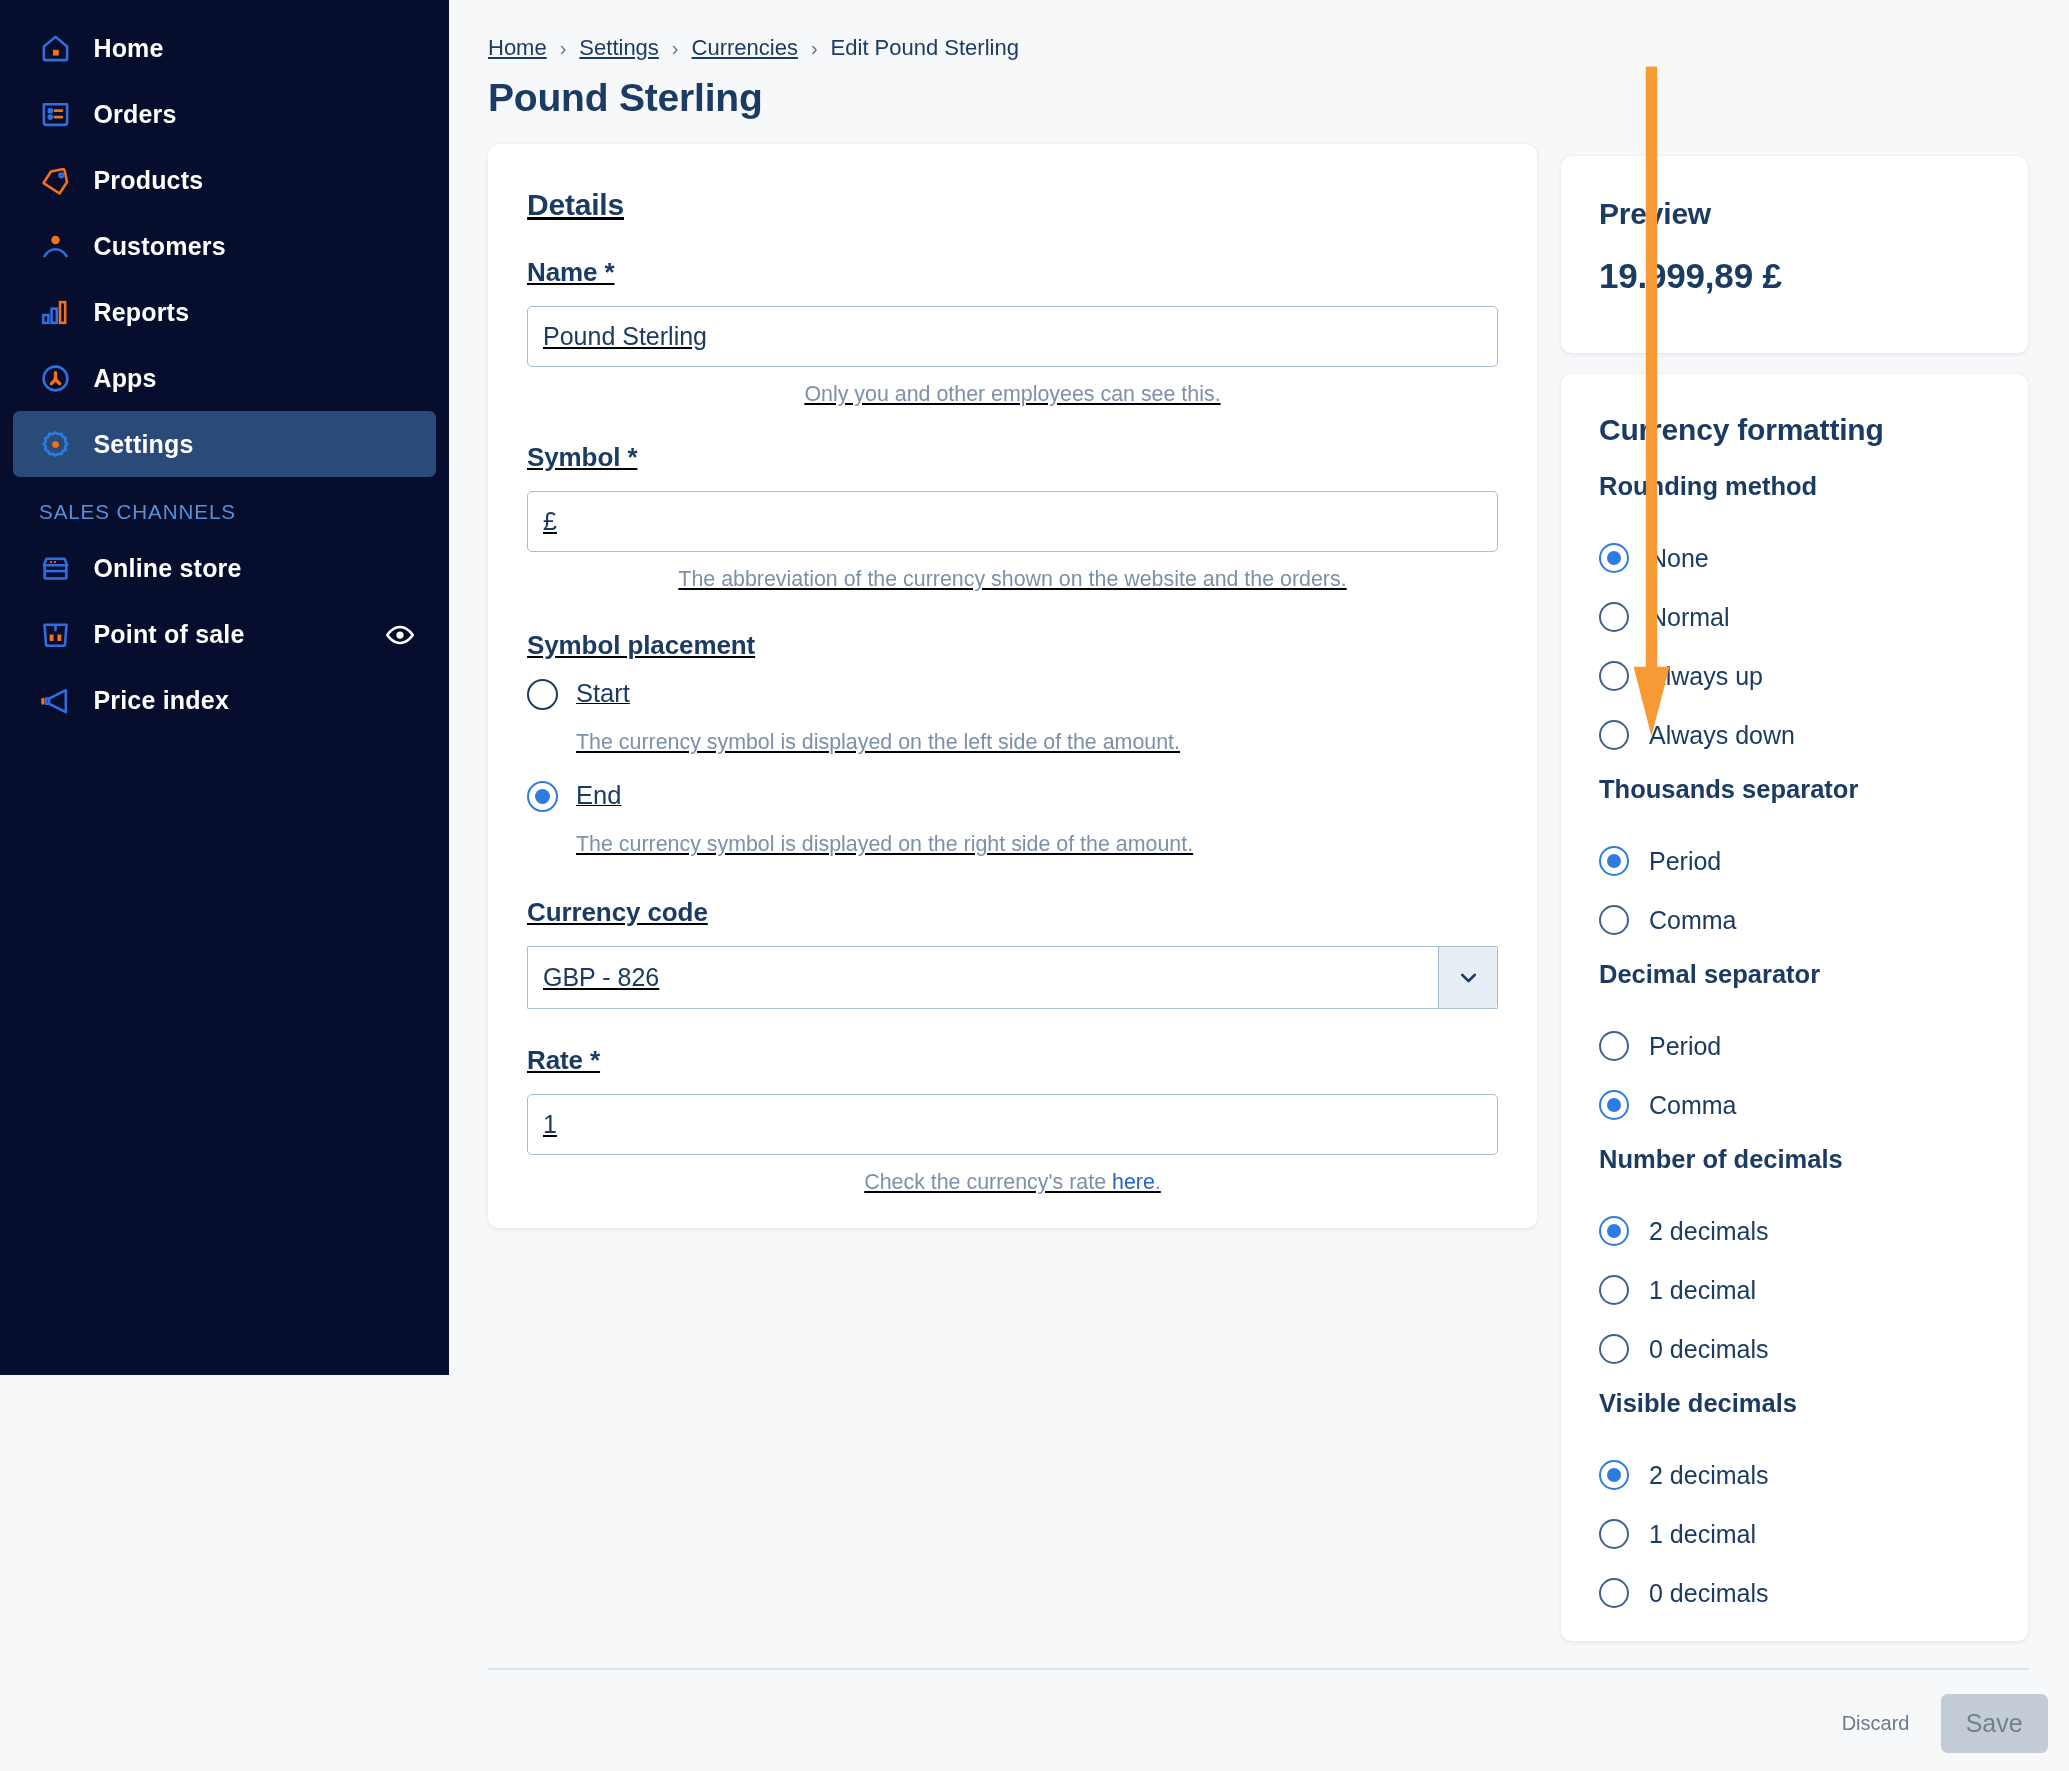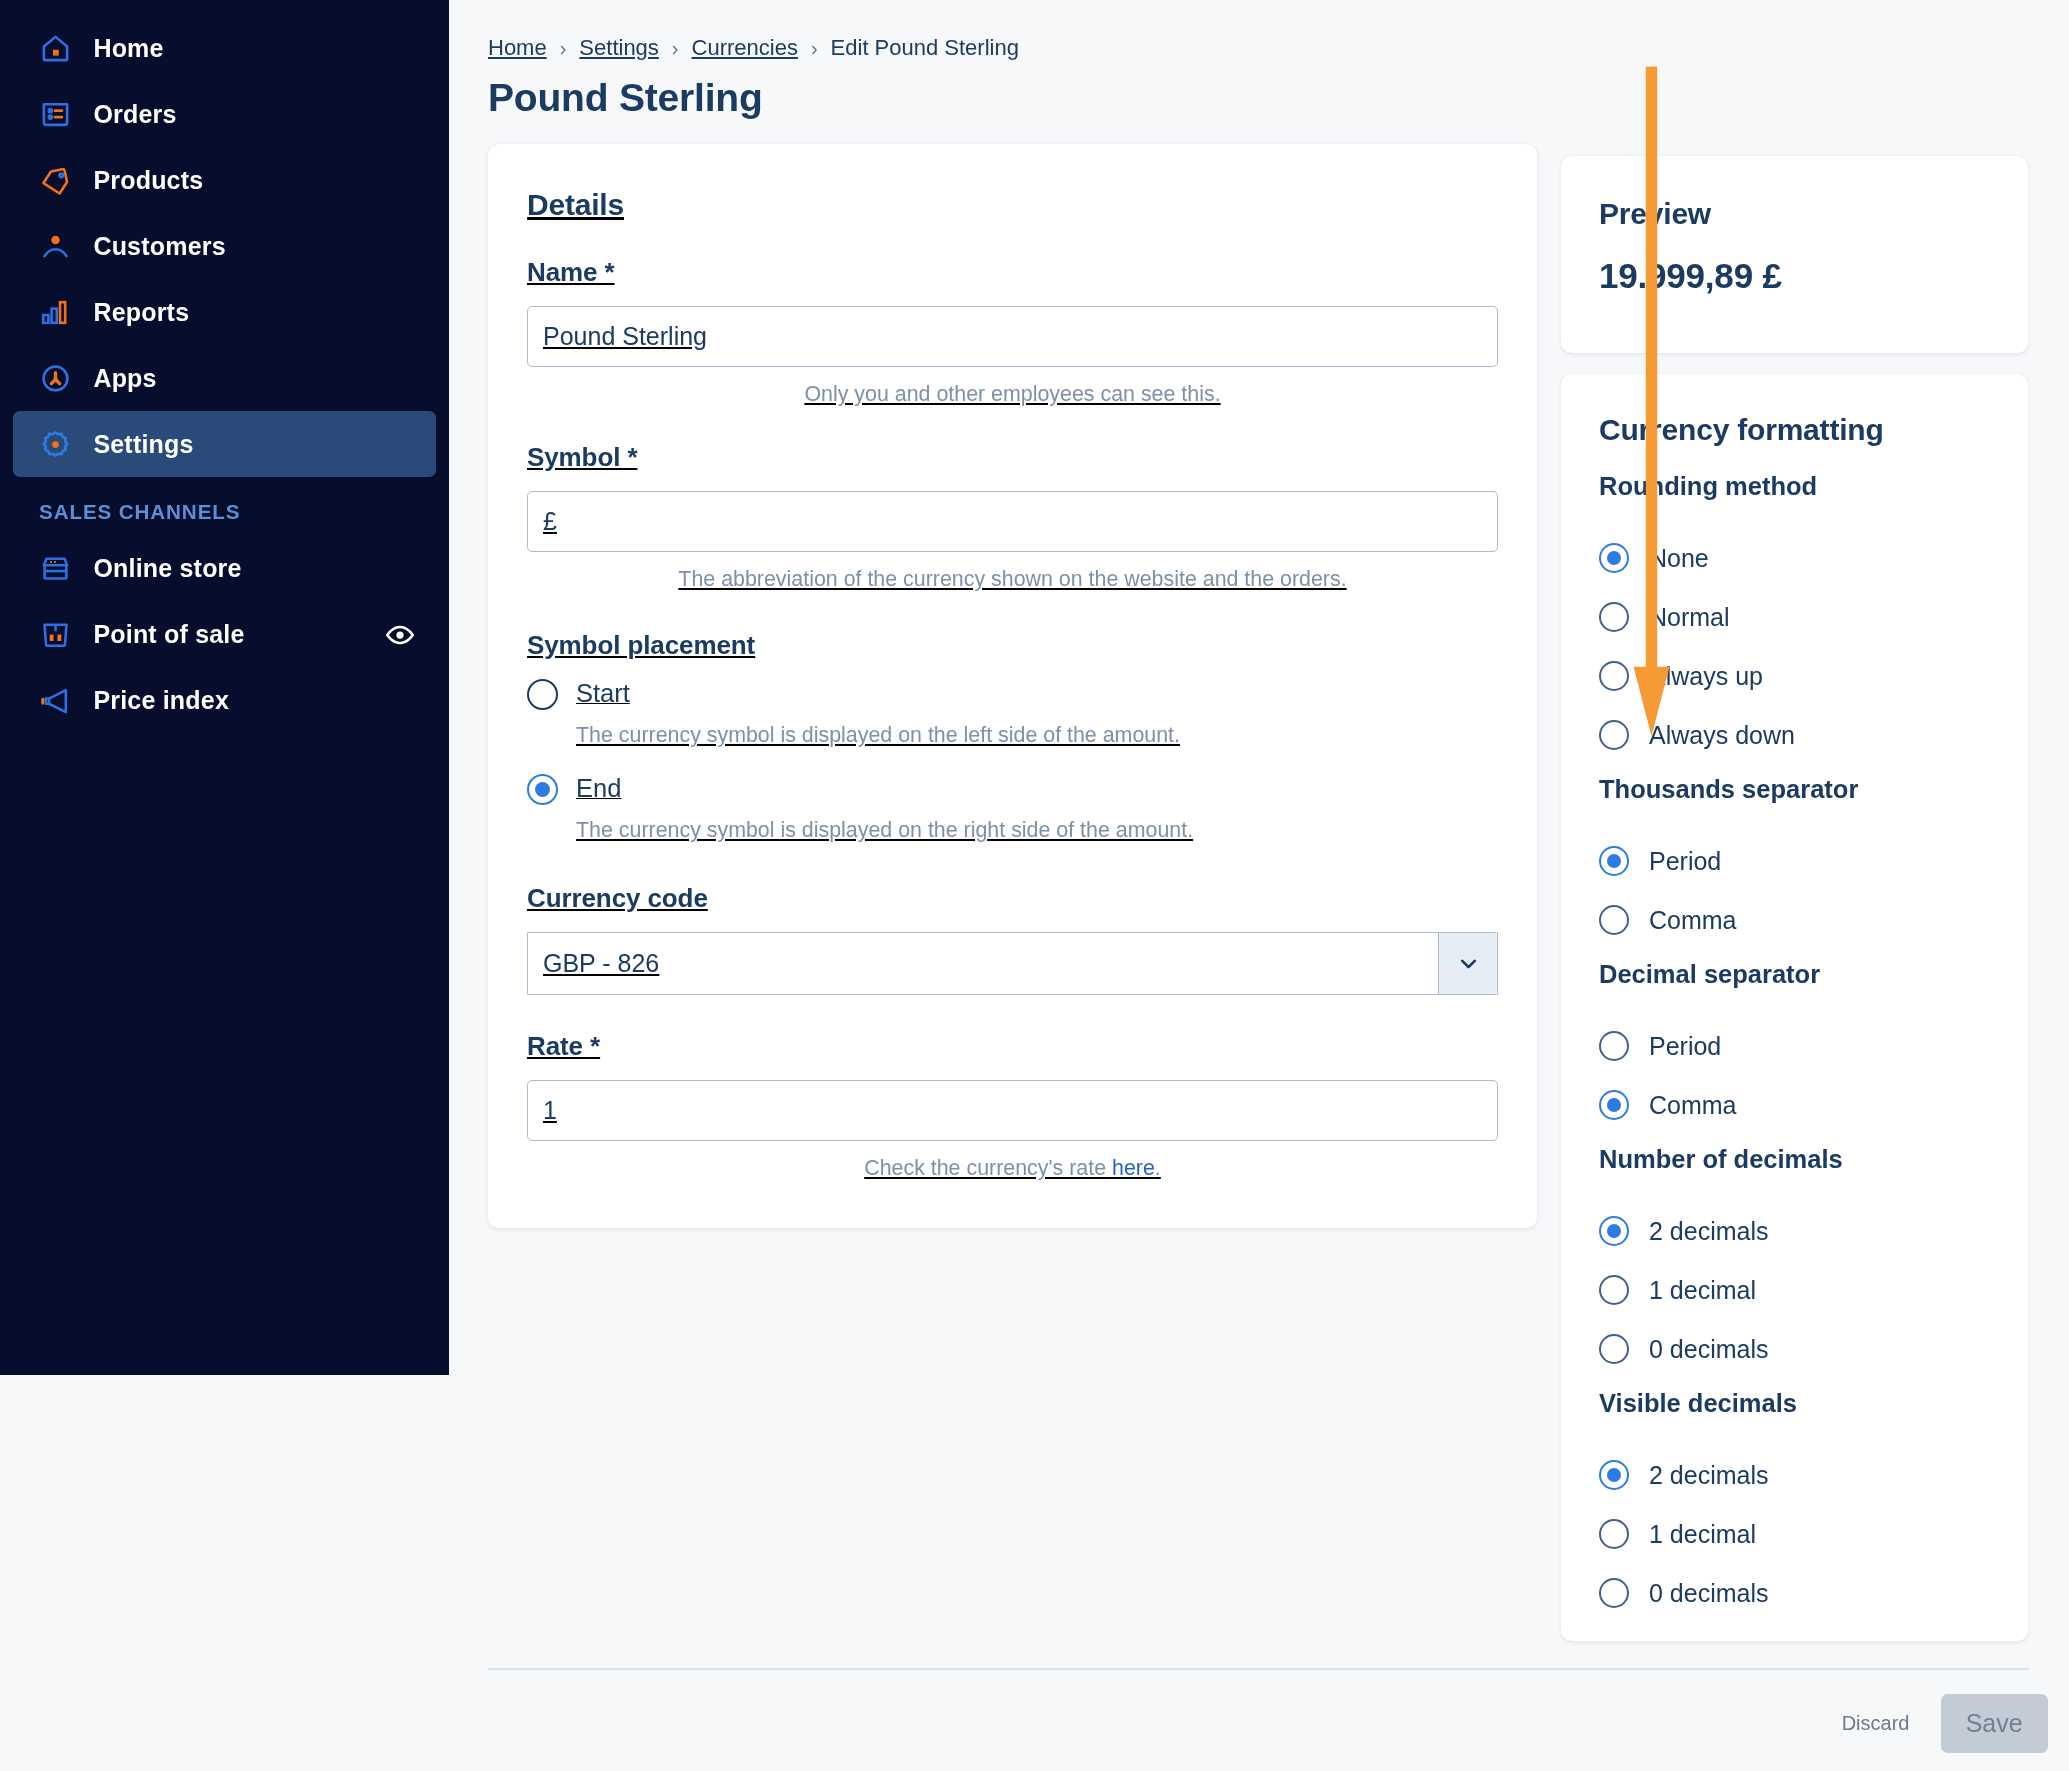--- a/index.html
+++ b/index.html
@@ -47,21 +47,21 @@
   .eye-btn {
     position: absolute;
     right: 21.4px; top: 50%;
     transform: translateY(-50%);
     width: 30px; height: 30px;
     display: flex; align-items: center; justify-content: center;
   }
   .section-head {
     color: #5b8fd6;
     font-size: 20.6px;
-    font-weight: 700;
+    font-weight: 400;
     letter-spacing: 0.9px;
     padding: 23px 0 11.5px 39px;
   }
 
   
   .main {
     position: absolute;
     left: 449px; top: 0;
     width: 1620px; height: 1772px;
     background: #f7f8fa;
@@ -195,21 +195,21 @@
     background: #2f7ce0;
   }
   .radio-text-main {
     font-size: 25.5px;
     color: #1c3b62;
     line-height: 1.15;
   }
   .radio-text-sub {
     font-size: 21.4px;
     color: #7d90a8;
-    margin-top: 15px;
+    margin-top: 22px;
     line-height: 1.2;
   }
 
   
   .fmt-group-label {
     font-size: 25.5px;
     font-weight: 700;
     color: #1c3b62;
     margin: 25px 0 13px 0;
   }

